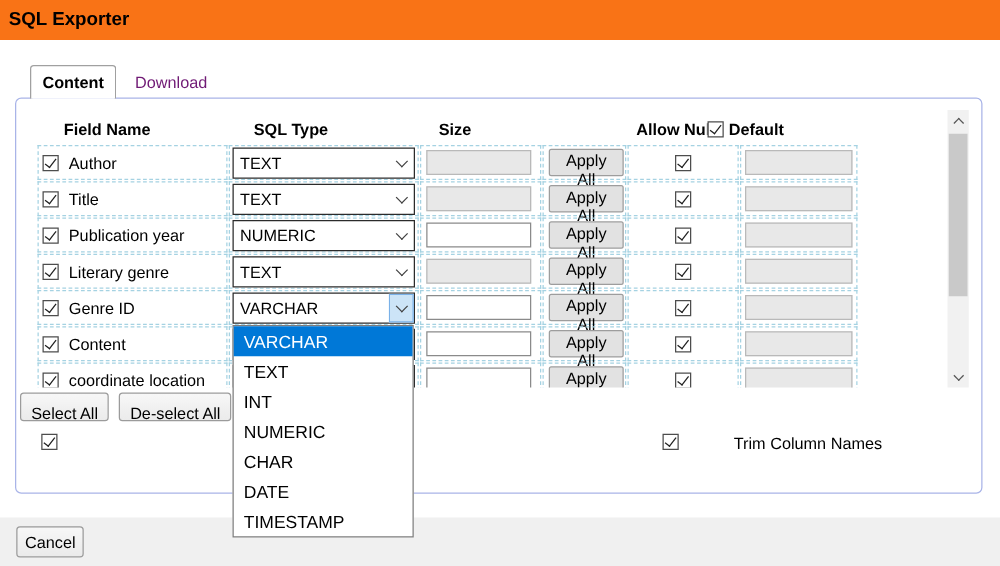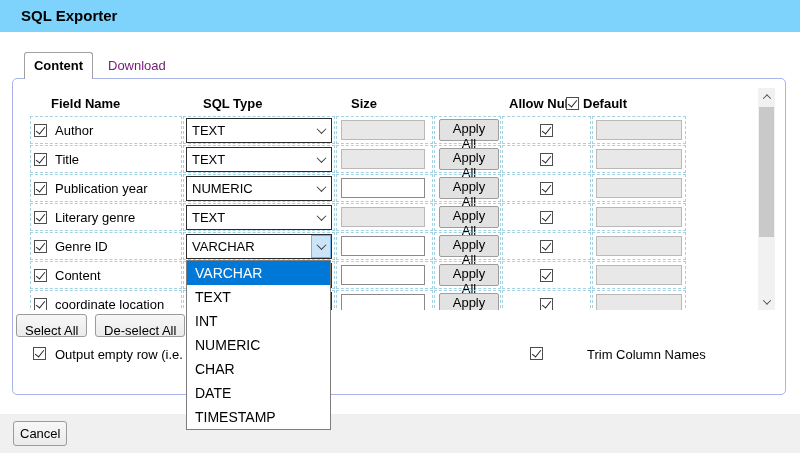--- a/index.html
+++ b/index.html
@@ -5,21 +5,21 @@
   * { box-sizing: border-box; }
   html,body { margin:0; padding:0; }
   body {
     width:800px; height:453px; position:relative; overflow:hidden;
     background:#fff; font-family:"Liberation Sans", sans-serif; font-size:13px; color:#000;
   }
 
   
   .titlebar {
     position:absolute; left:0; top:0; width:800px; height:32px;
-    background:#7dd3fc; font-weight:bold; font-size:15px; line-height:32px; padding-left:21px;
+    background:#f97316; font-weight:bold; font-size:15px; line-height:32px; padding-left:7px;
   }
 
   
   .tab-content {
     position:absolute; left:24px; top:52px; width:69px; height:27px; z-index:3;
     background:#fff; border:1px solid #a0a0a0; border-bottom:none; border-radius:3px 3px 0 0;
     font-weight:bold; text-align:center; line-height:25px;
   }
   .tab-download { position:absolute; left:108px; top:58px; z-index:3; color:#701a75; cursor:pointer; }
 
@@ -345,21 +345,20 @@
       </div>
   </div>
 
   <div class="selbtns">
     <button class="stdbtn">Select All</button>
     <button class="stdbtn">De-select All</button>
   </div>
 
   <div class="optsrow">
     <span class="cb cb1 checked" id="empty-row-cb"></span>
-    <span class="lbl1">Output empty row (i.e.</span>
     <span class="cb cb2 checked" id="trim-cb"></span>
     <span class="lbl3">Trim Column Names</span>
   </div>
 
 </div>
 
 <div class="footer">
   <button class="cancelbtn">Cancel</button>
 </div>
 

